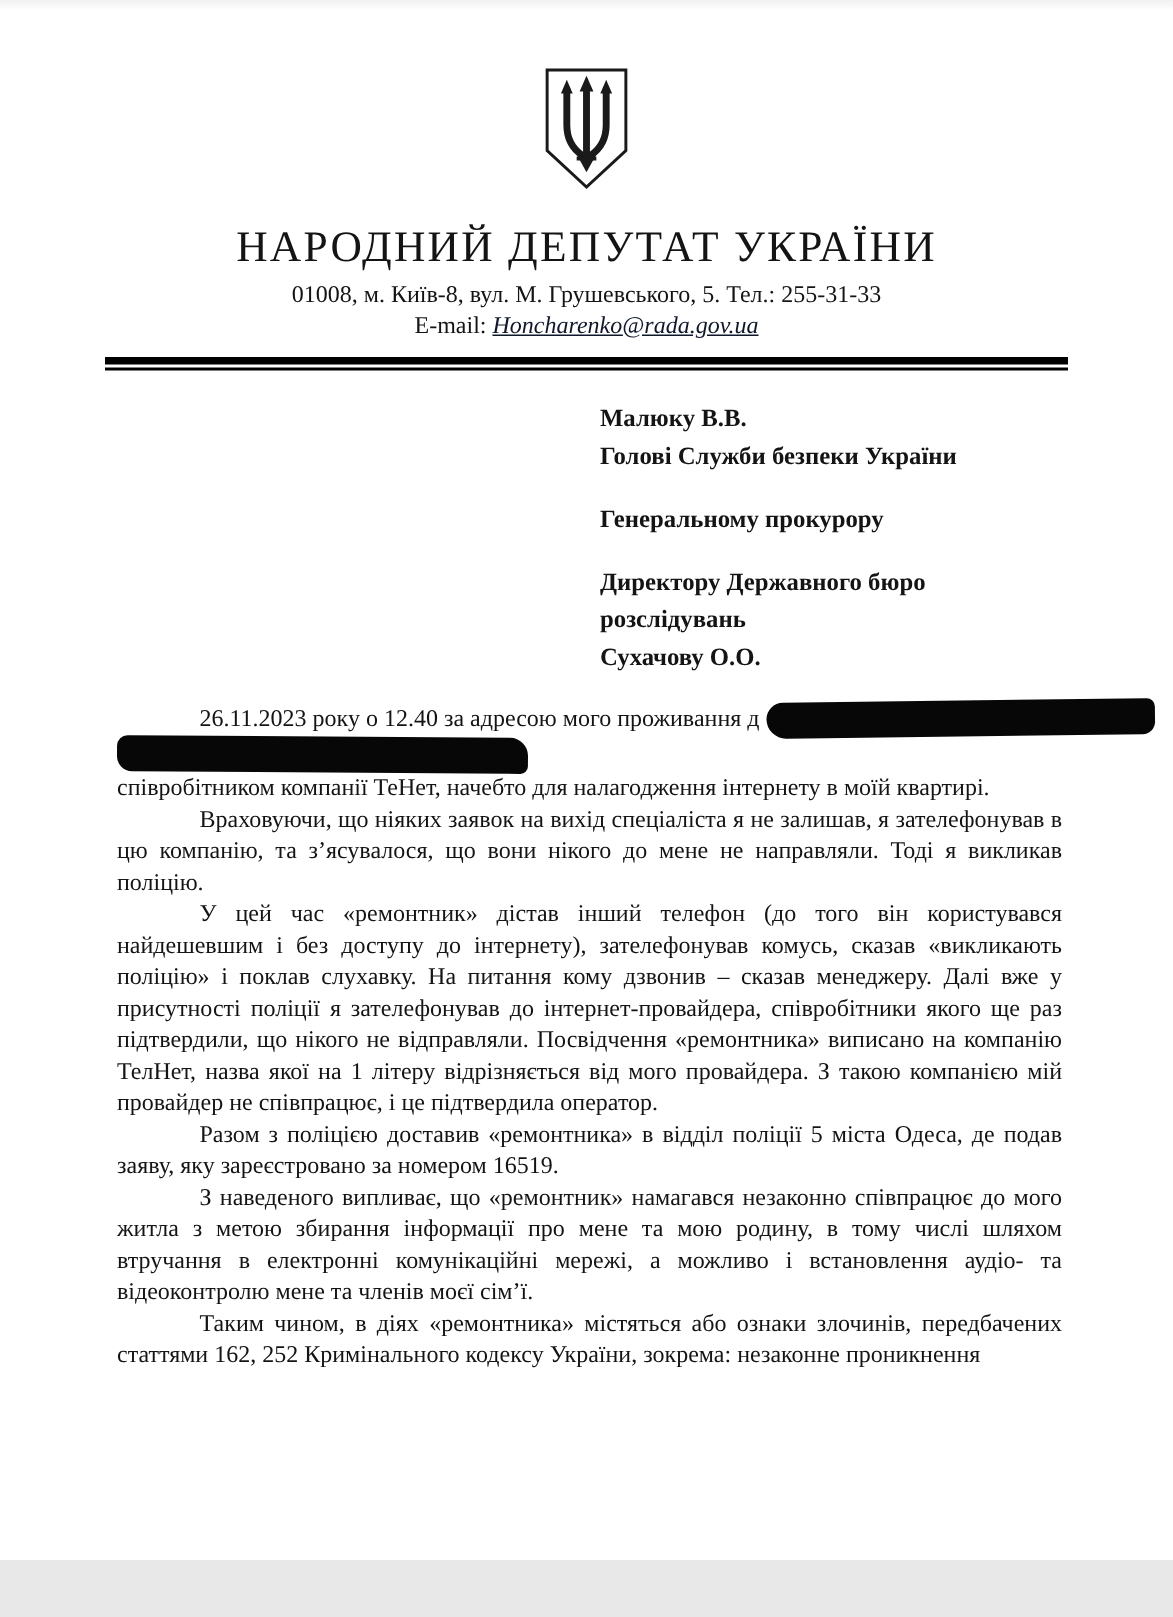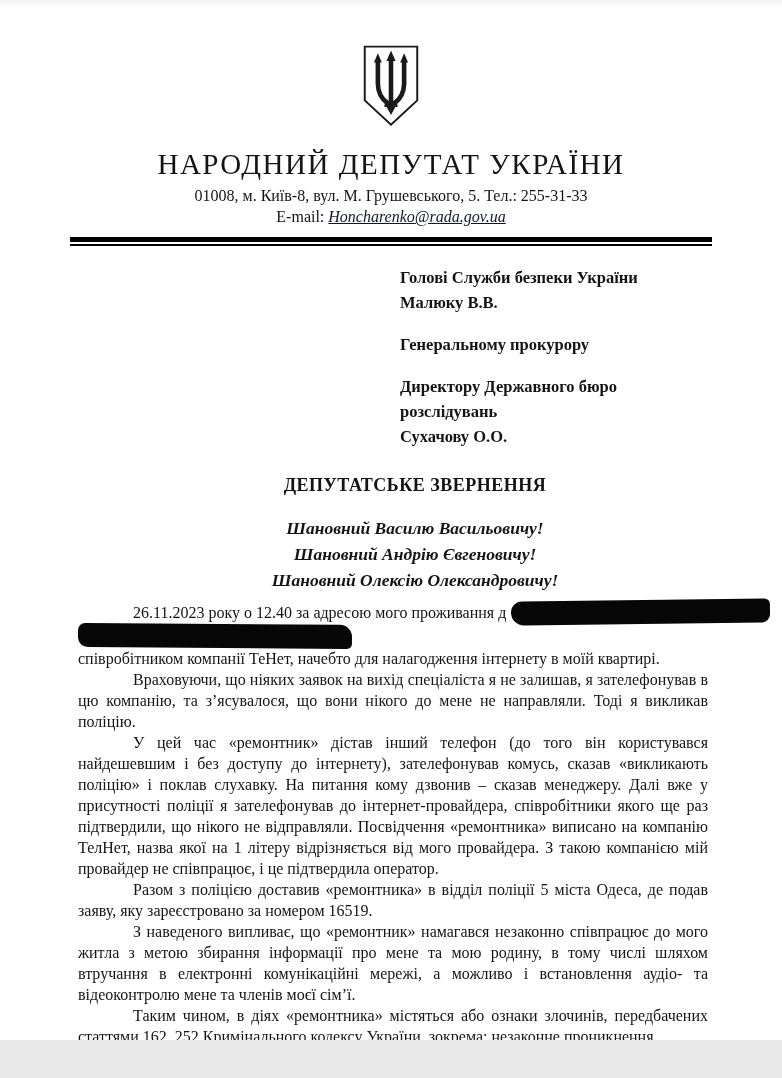--- a/index.html
+++ b/index.html
@@ -104,41 +104,33 @@
     <span>E-mail: </span><a class="email-link" href="#">Honcharenko</a><a class="email-domain" href="#">@rada.gov.ua</a>
   </div>
 
   <div class="rule">
     <div class="thick"></div>
     <div class="thin"></div>
   </div>
 
   <div class="addressees">
     <div class="addressee-block">
+      <div>Малюку В.В.</div>
       <div>Голові Служби безпеки України</div>
-      <div>Малюку В.В.</div>
     </div>
     <div class="addressee-block">
       <div>Генеральному прокурору</div>
     </div>
     <div class="addressee-block">
       <div>Директору Державного бюро</div>
       <div>розслідувань</div>
       <div>Сухачову О.О.</div>
     </div>
   </div>
 
-  <div class="centered-block">
-    <div class="doc-title">ДЕПУТАТСЬКЕ ЗВЕРНЕННЯ</div>
-    <div class="salutations">
-      <div>Шановний Василю Васильовичу!</div>
-      <div>Шановний Андрію Євгеновичу!</div>
-      <div>Шановний Олексію Олександровичу!</div>
-    </div>
-  </div>
 
   <div class="body-wrap">
 
     <div>
       <div class="pline p1-line1">
         <span class="nowrap lead">26.11.2023 року о 12.40 за адресою мого проживання д</span>
         <span class="redact redact-1"></span>
       </div>
       <div class="pline">
         <span class="redact redact-2"></span>

